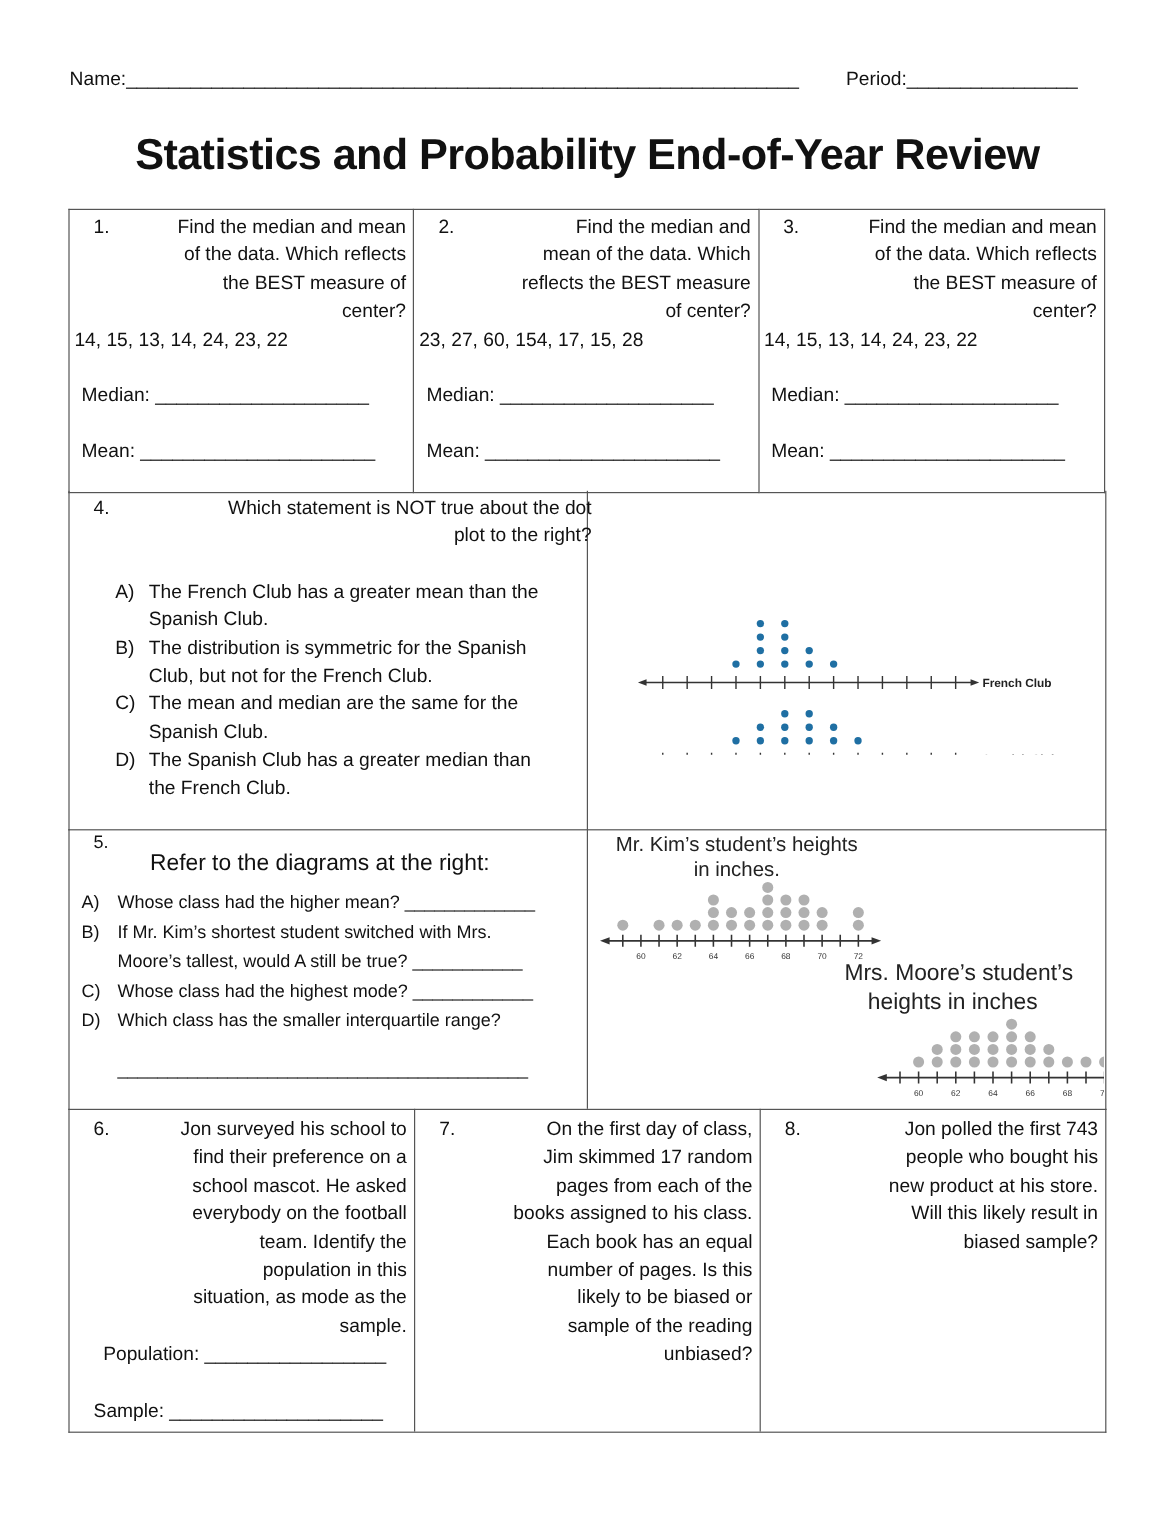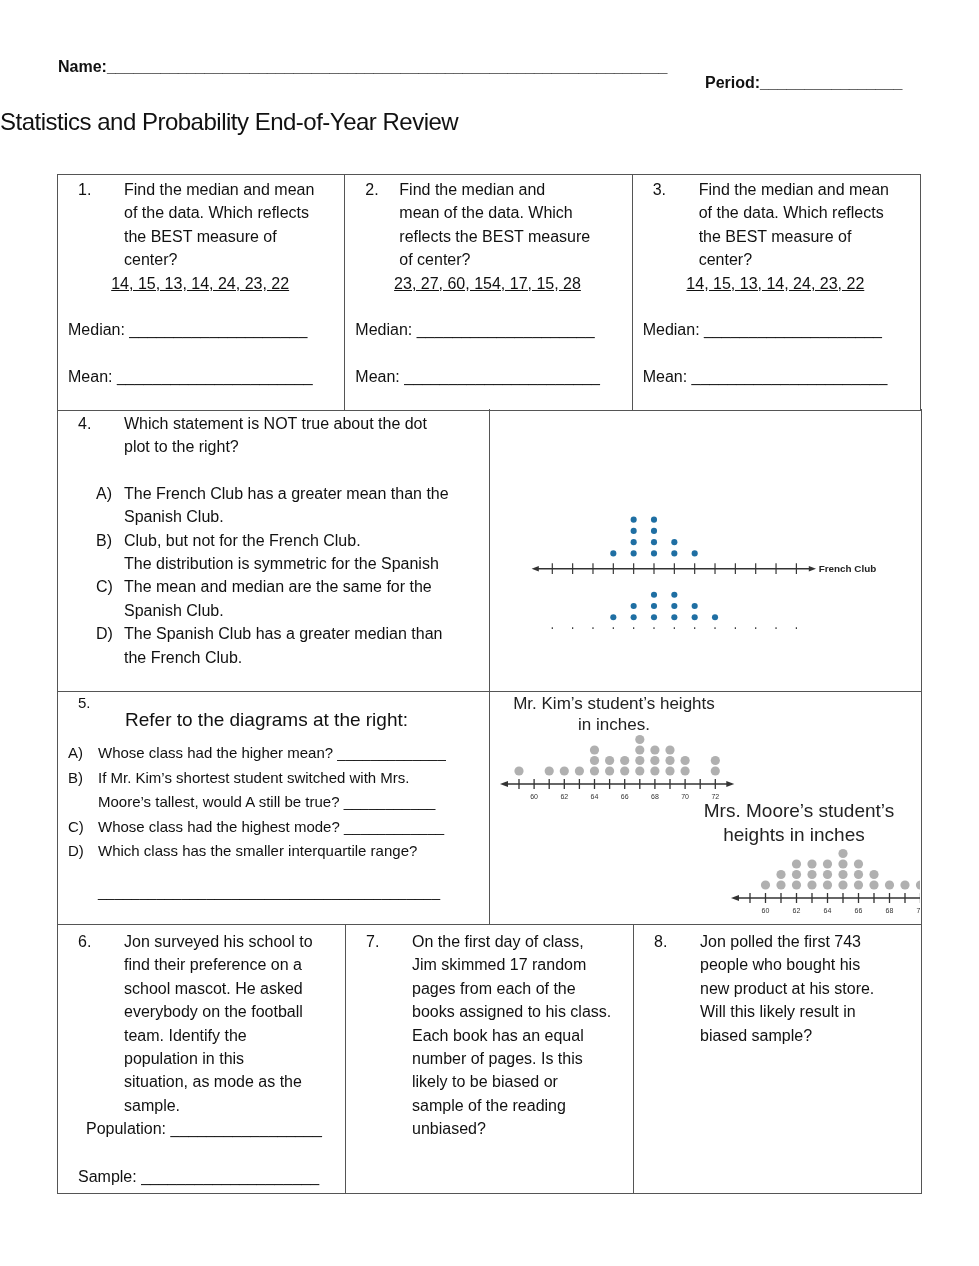--- a/index.html
+++ b/index.html
@@ -1,25 +1,25 @@
 <!DOCTYPE html>
 <html><head>
 <meta charset="utf-8">
 <style>
   html, body { margin:0; padding:0; background:#fff; }
   body { width:979px; height:1266px; position:relative; font-family:"Liberation Sans", sans-serif; color:#111; }
-  .hdr { position:absolute; top:58px; left:58px; width:860px; font-size:16px; white-space:nowrap;font-weight:bold; }
-  .hdr .period { position:absolute; left:647px; top:16px; }
-  .title { position:absolute; top:108px; left:0; width:979px; font-size:24px; font-weight:normal; letter-spacing:-0.5px; }
+  .hdr { position:absolute; top:58px; left:58px; width:860px; font-size:16px; white-space:nowrap; }
+  .hdr .period { position:absolute; left:647px; top:0; }
+  .title { position:absolute; top:108px; left:0; width:979px; text-align:center; font-size:36px; font-weight:bold; letter-spacing:-0.5px; }
   table.grid { position:absolute; top:174px; left:57px; width:864px; border-collapse:collapse; }
   .grid td { border:1px solid #555; vertical-align:top; padding:0; font-size:16px; line-height:23.4px; }
   .q { position:relative; padding:3px 6px 0 10px; }
   .num { position:absolute; left:20px; }
-  .qtext { margin-left:56px; }
-  .center { text-align:center;text-decoration:underline; }
+  .qtext { margin-left:56px;text-align:right; }
+  .center { text-align:left; }
   .opt { display:flex; }
   .opt .ol { width:28px; flex:none; padding-left:28px; }
   .opt5 { display:flex; font-size:15px; line-height:24.5px; }
   .opt5 .ol { width:30px; flex:none; padding-left:10px; }
   svg text { font-family:"Liberation Sans", sans-serif; }
 </style>
 </head>
 <body>
 
 <div class="hdr">
@@ -90,22 +90,22 @@
     <div class="opt">
         <span class="ol">A)</span>
         <div>
           <div>The French Club has a greater mean than the</div>
           <div>Spanish Club.</div>
         </div>
       </div>
     <div class="opt">
         <span class="ol">B)</span>
         <div>
+          <div>The distribution is symmetric for the Spanish</div>
           <div>Club, but not for the French Club.</div>
-          <div>The distribution is symmetric for the Spanish</div>
         </div>
       </div>
     <div class="opt">
         <span class="ol">C)</span>
         <div>
           <div>The mean and median are the same for the</div>
           <div>Spanish Club.</div>
         </div>
       </div>
     <div class="opt">

